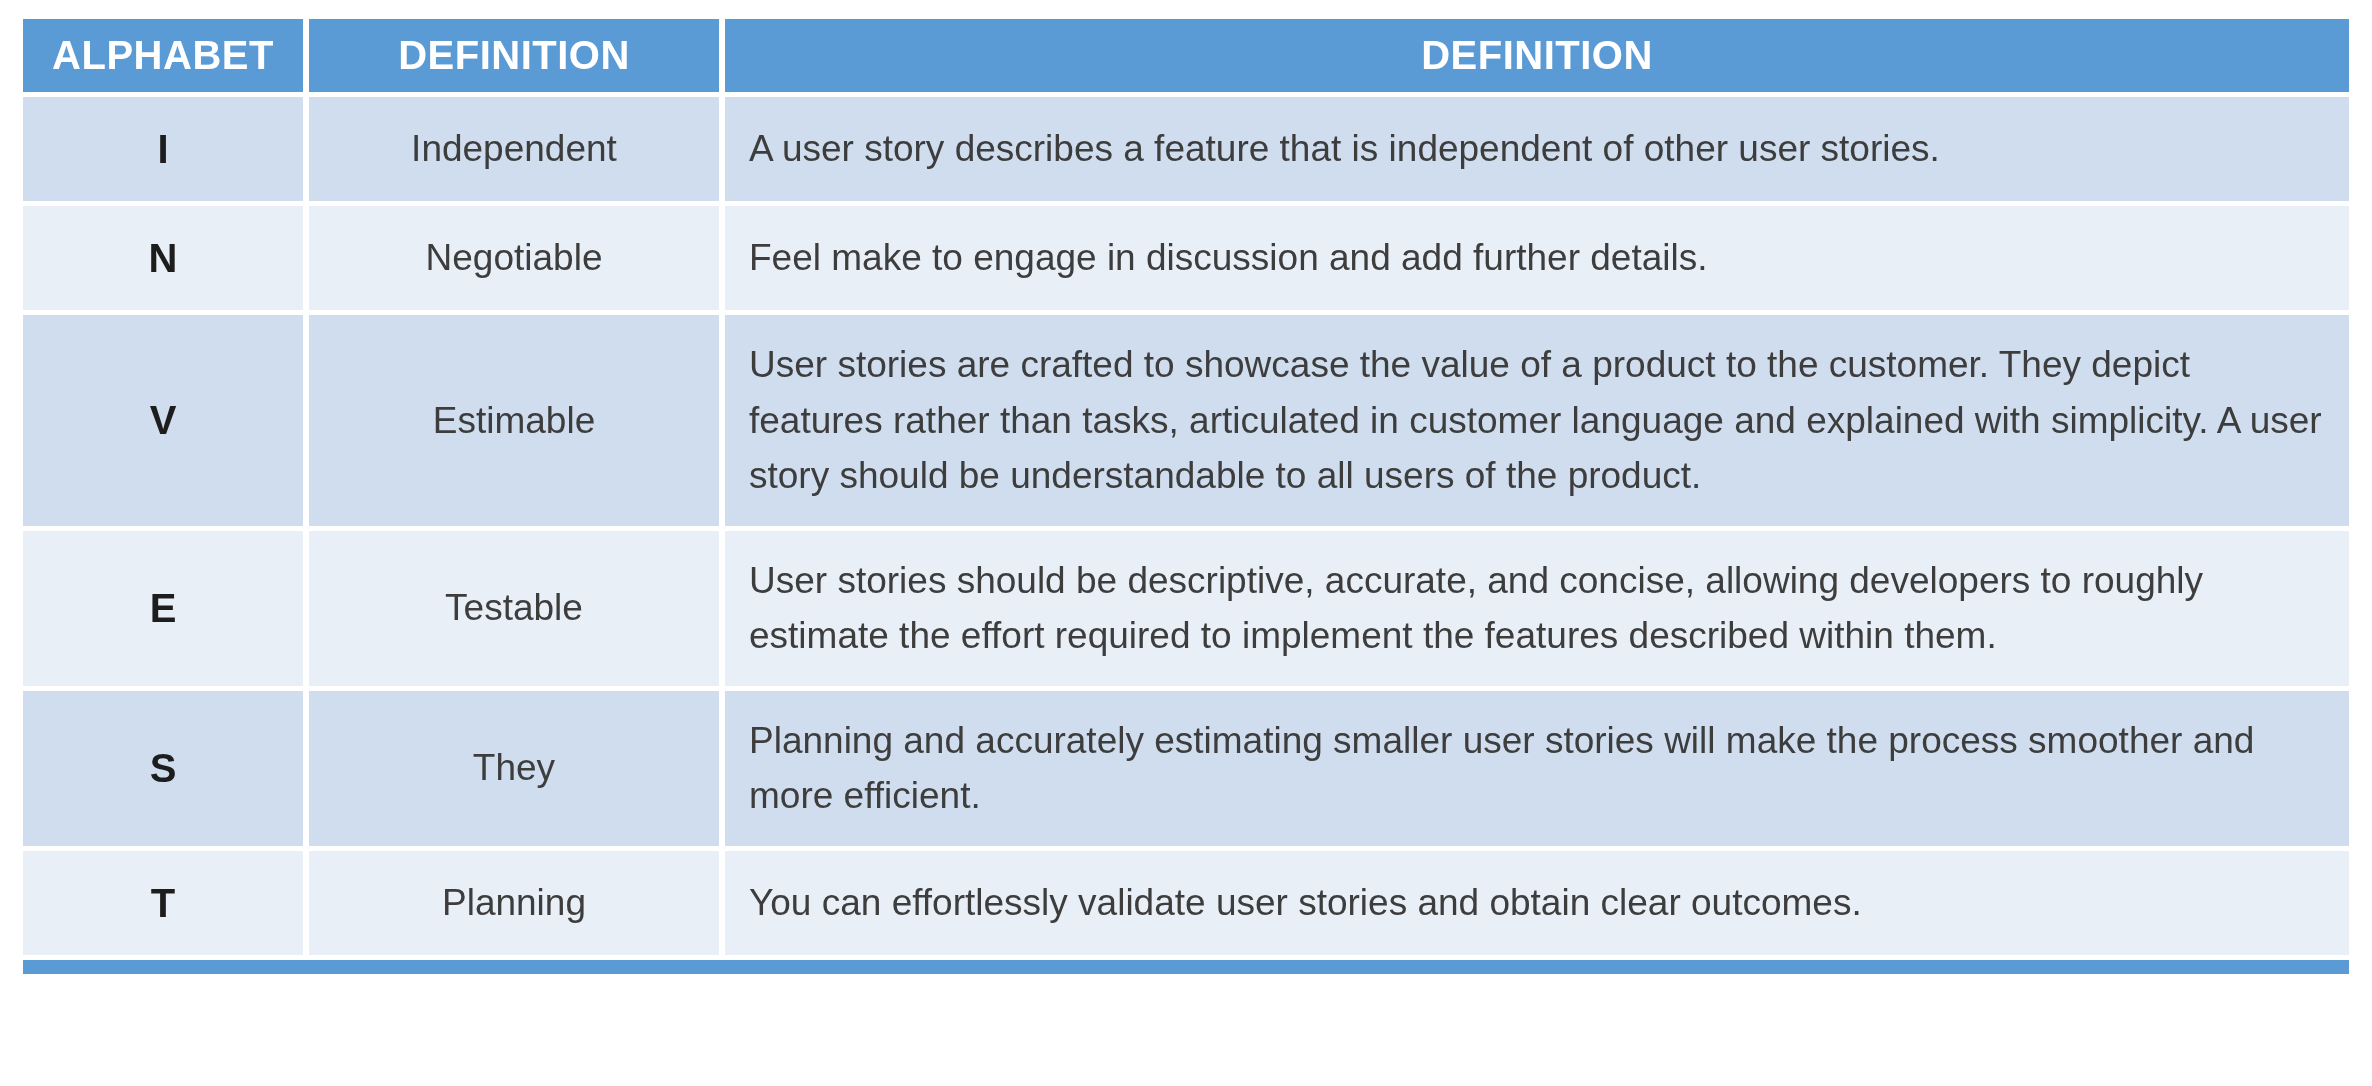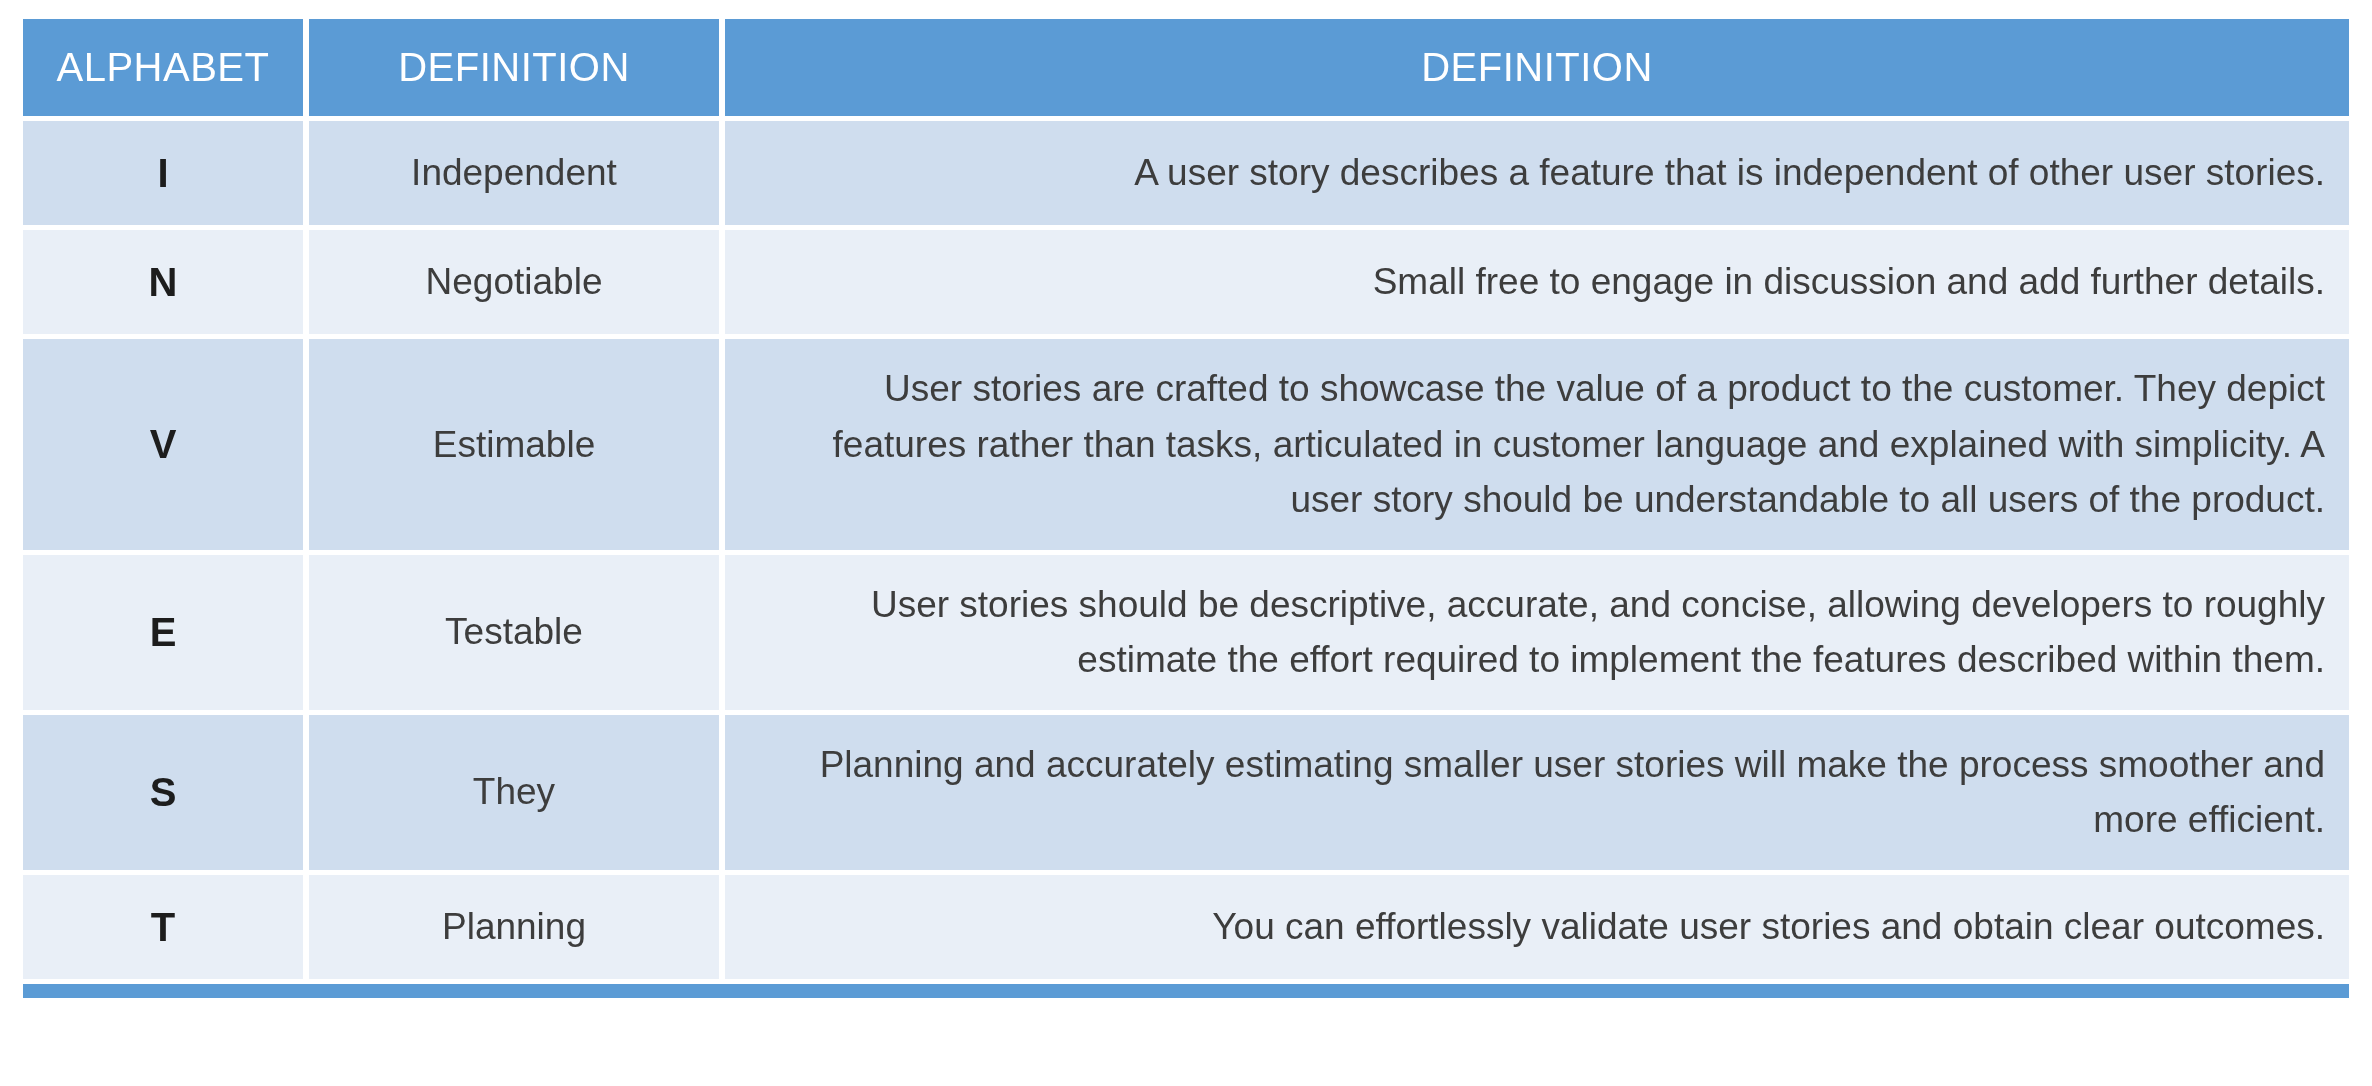--- a/index.html
+++ b/index.html
@@ -24,23 +24,23 @@
   col.col-alphabet   { width: 280px; }
   col.col-principium { width: 410px; }
   th, td {
     box-sizing: border-box;
     vertical-align: middle;
   }
   th {
     background: #5B9BD5;
     color: #ffffff;
     font-size: 40px;
-    font-weight: normal;
+    font-weight: bold;
     text-align: center;
-    padding: 26px 16px;
+    padding: 14px 16px;
     letter-spacing: 0.5px;
   }
   td {
     color: #3d3d3d;
     font-size: 37px;
     line-height: 1.5;
     padding: 22px 20px;
   }
   tr.row-odd  td { background: #CFDDEE; }
   tr.row-even td { background: #E9EFF7; }
@@ -48,22 +48,22 @@
     text-align: center;
     font-weight: bold;
     color: #1d1d1d;
     font-size: 40px;
   }
   td.cell-principium {
     text-align: center;
     margin-left: 8px;
   }
   td.cell-definition {
-    text-align: right;
-    padding-left: 36px;
+    text-align: left;
+    padding-left: 24px;
     padding-right: 24px;
   }
   .accent-bar {
     height: 14px;
     background: #5B9BD5;
     margin: 0 6px;
   }
 </style>
 </head>
 <body>
@@ -84,21 +84,21 @@
     </thead>
     <tbody>
       <tr class="row-odd">
         <td class="cell-alphabet">I</td>
         <td class="cell-principium">Independent</td>
         <td class="cell-definition">A user story describes a feature that is independent of other user stories.</td>
       </tr>
       <tr class="row-even">
         <td class="cell-alphabet">N</td>
         <td class="cell-principium">Negotiable</td>
-        <td class="cell-definition">Small free to engage in discussion and add further details.</td>
+        <td class="cell-definition">Feel make to engage in discussion and add further details.</td>
       </tr>
       <tr class="row-odd">
         <td class="cell-alphabet">V</td>
         <td class="cell-principium">Estimable</td>
         <td class="cell-definition">User stories are crafted to showcase the value of a product to the customer. They depict features rather than tasks, articulated in customer language and explained with simplicity. A user story should be understandable to all users of the product.</td>
       </tr>
       <tr class="row-even">
         <td class="cell-alphabet">E</td>
         <td class="cell-principium">Testable</td>
         <td class="cell-definition">User stories should be descriptive, accurate, and concise, allowing developers to roughly estimate the effort required to implement the features described within them.</td>

